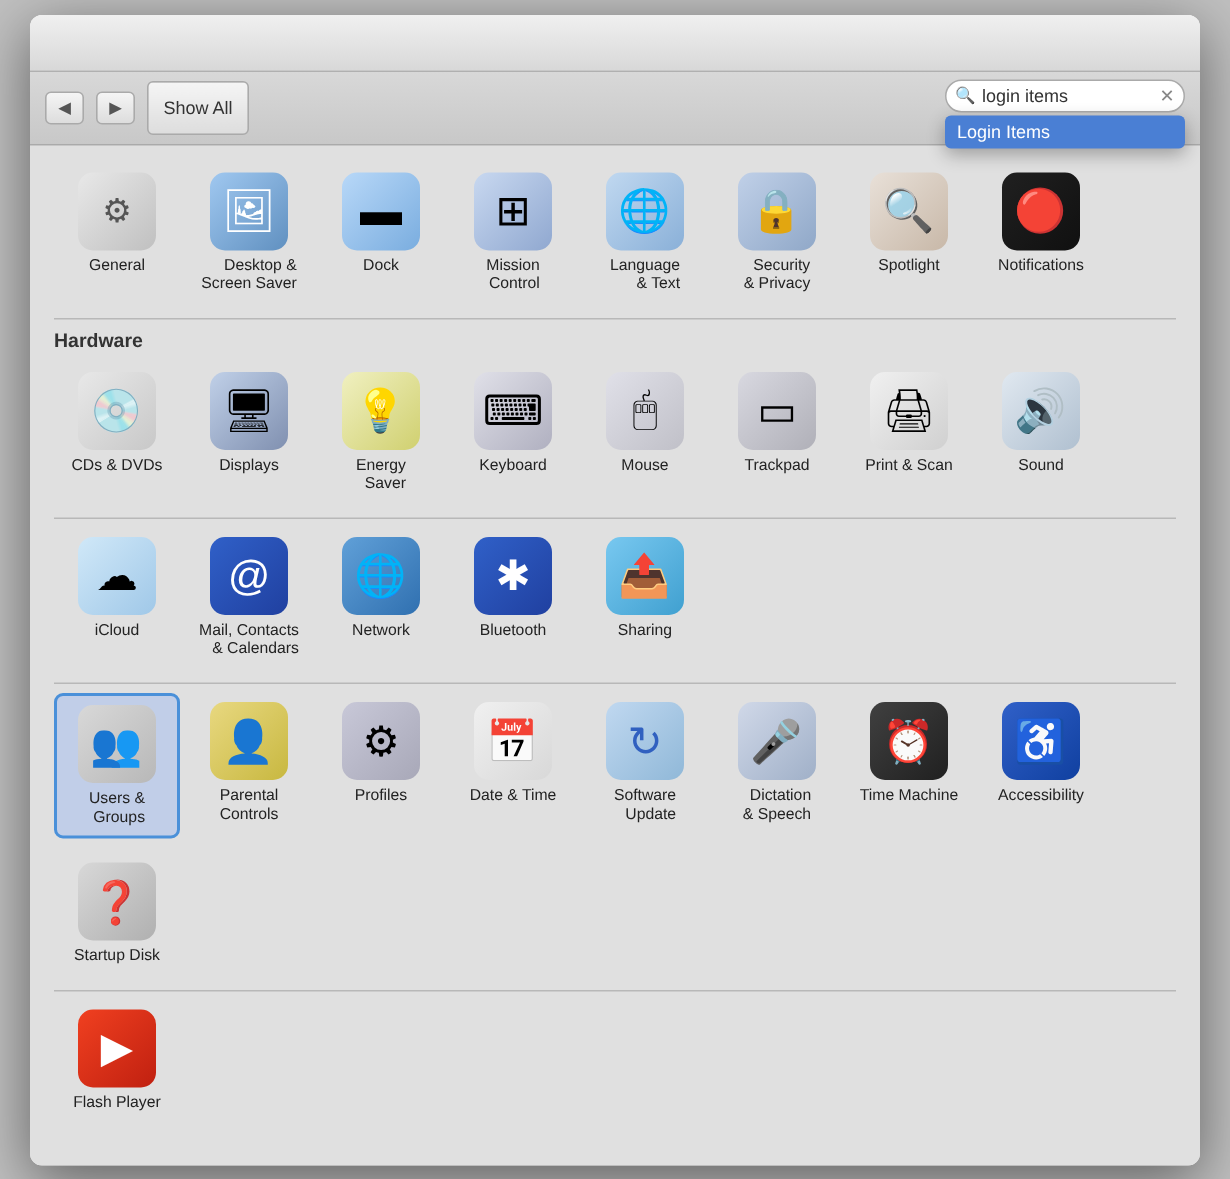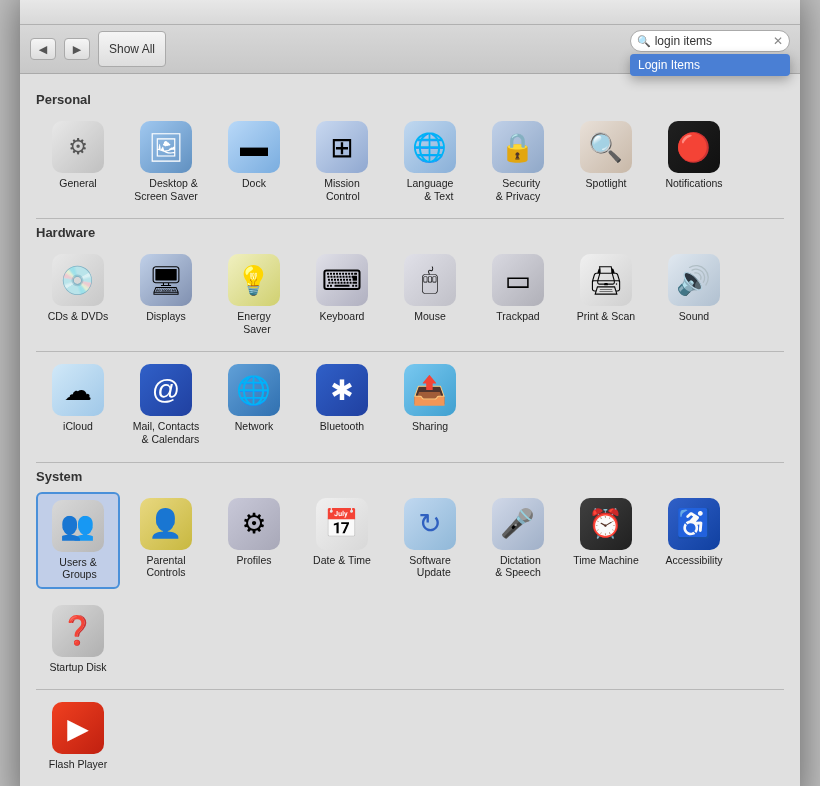--- a/index.html
+++ b/index.html
@@ -204,21 +204,20 @@
         <span class="search-clear">✕</span>
       </div>
       <div class="search-dropdown">
         <div class="search-dropdown-item">Login Items</div>
       </div>
     </div>
   </div>
 
   <div class="content">
 
-    <div class="section-label">Personal</div>
     <div class="icons-row">
       <div class="pref-icon">
         <div class="icon-img icon-general">⚙</div>
         <span class="icon-label">General</span>
       </div>
       <div class="pref-icon">
         <div class="icon-img icon-desktop">🖼</div>
         <span class="icon-label">Desktop &amp;<br>Screen Saver</span>
       </div>
       <div class="pref-icon">
@@ -305,21 +304,20 @@
         <span class="icon-label">Bluetooth</span>
       </div>
       <div class="pref-icon">
         <div class="icon-img icon-sharing">📤</div>
         <span class="icon-label">Sharing</span>
       </div>
     </div>
 
     <hr class="divider">
 
-    <div class="section-label">System</div>
     <div class="icons-row">
       <div class="pref-icon selected">
         <div class="icon-img icon-users">👥</div>
         <span class="icon-label">Users &amp;<br>Groups</span>
       </div>
       <div class="pref-icon">
         <div class="icon-img icon-parental">👤</div>
         <span class="icon-label">Parental<br>Controls</span>
       </div>
       <div class="pref-icon">

